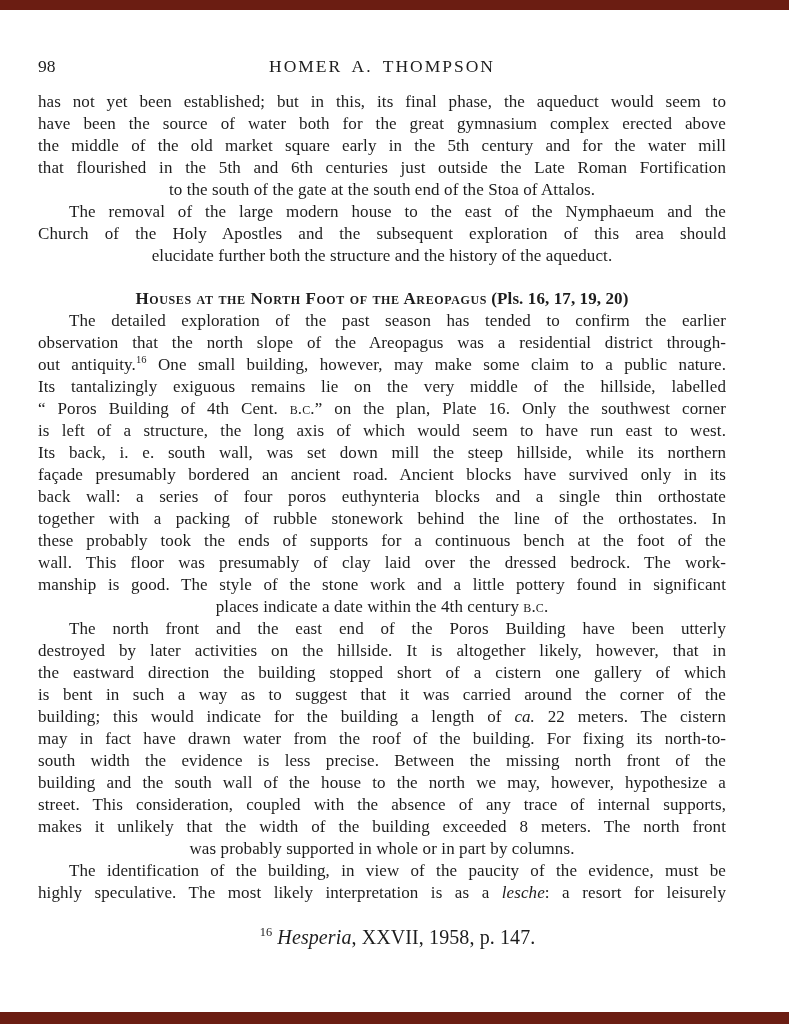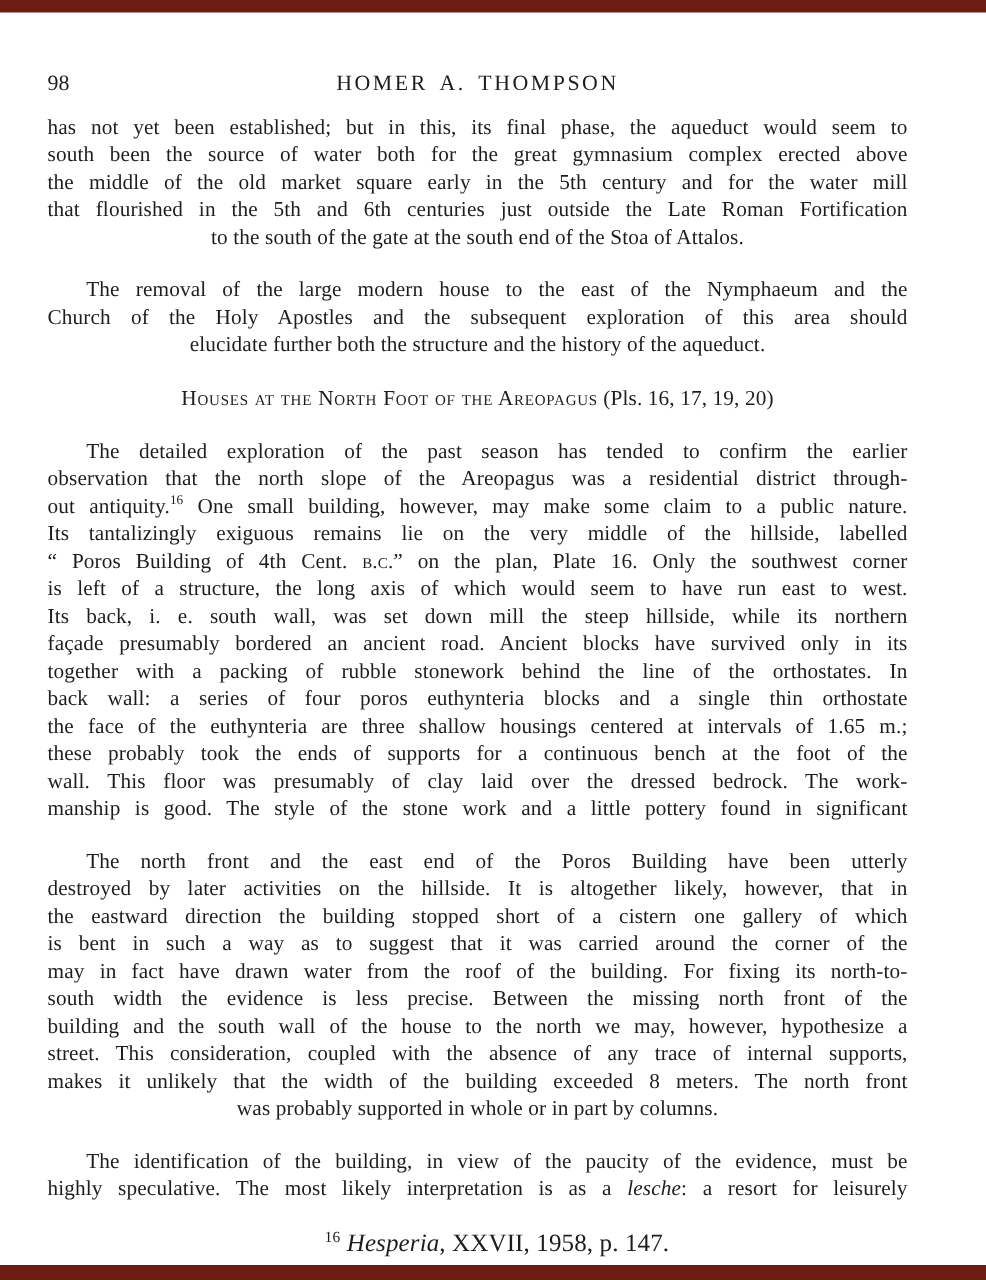--- a/index.html
+++ b/index.html
@@ -14,45 +14,45 @@
   }
   .edge-bar{position:absolute;left:0;width:789px;background:var(--bar);}
   .edge-bar.top{top:0;height:10px;}
   .edge-bar.bottom{bottom:0;height:12px;}
   .sheet{padding:55px 63px 0 38px;}
   .header{position:relative;height:22px;line-height:22px;font-size:17.5px;}
   .page-number{position:absolute;left:0;top:0;}
   .running-head{text-align:center;letter-spacing:2px;word-spacing:4px;}
   .page-body{margin-top:14px;font-size:17px;line-height:22px;letter-spacing:0.1px;}
   .block{margin:0;}
-  .block.heading{margin:21px 0 13px 0;}
+  .block.heading{margin:21px 0 0 0;font-weight:bold;}
   .block.footnote{margin-top:23px;font-size:20px;line-height:20px;}
   .line{min-height:22px;text-align:center;}
   .block.footnote .line{min-height:20px;}
   .line.just{text-align:justify;text-align-last:justify;-moz-text-align-last:justify;text-justify:inter-word;}
-  .line.indent{text-indent:31px;margin-top:20px;}
+  .line.indent{text-indent:31px;}
   .seg-italic{font-style:italic;}
   .seg-sup{vertical-align:super;font-size:62%;line-height:0;}
   .seg-smallcaps{font-variant:small-caps;}
   .block.heading .seg-smallcaps{letter-spacing:0.6px;}
 </style>
 </head>
 <body>
 
 <div class="edge-bar top"></div>
 
 <div class="sheet">
   <div class="header">
     <span class="page-number">98</span>
     <div class="running-head">HOMER A. THOMPSON</div>
   </div>
   <div class="page-body">
       <div class="block paragraph">
         <div class="line just"><span>has not yet been established; but in this, its final phase, the aqueduct would seem to</span></div>
-        <div class="line just"><span>south been the source of water both for the great gymnasium complex erected above</span></div>
+        <div class="line just"><span>have been the source of water both for the great gymnasium complex erected above</span></div>
         <div class="line just"><span>the middle of the old market square early in the 5th century and for the water mill</span></div>
         <div class="line just"><span>that flourished in the 5th and 6th centuries just outside the Late Roman Fortification</span></div>
         <div class="line"><span>to the south of the gate at the south end of the Stoa of Attalos.</span></div>
       </div>
       <div class="block paragraph">
         <div class="line just indent"><span>The removal of the large modern house to the east of the Nymphaeum and the</span></div>
         <div class="line just"><span>Church of the Holy Apostles and the subsequent exploration of this area should</span></div>
         <div class="line"><span>elucidate further both the structure and the history of the aqueduct.</span></div>
       </div>
       <div class="block heading">
@@ -60,32 +60,33 @@
       </div>
       <div class="block paragraph">
         <div class="line just indent"><span>The detailed exploration of the past season has tended to confirm the earlier</span></div>
         <div class="line just"><span>observation that the north slope of the Areopagus was a residential district through-</span></div>
         <div class="line just"><span>out antiquity.</span><span class="seg-sup">16</span><span> One small building, however, may make some claim to a public nature.</span></div>
         <div class="line just"><span>Its tantalizingly exiguous remains lie on the very middle of the hillside, labelled</span></div>
         <div class="line just"><span>“ Poros Building of 4th Cent. </span><span class="seg-smallcaps">b.c.</span><span>” on the plan, Plate 16. Only the southwest corner</span></div>
         <div class="line just"><span>is left of a structure, the long axis of which would seem to have run east to west.</span></div>
         <div class="line just"><span>Its back, i. e. south wall, was set down mill the steep hillside, while its northern</span></div>
         <div class="line just"><span>façade presumably bordered an ancient road. Ancient blocks have survived only in its</span></div>
+        <div class="line just"><span>back wall: a series of four poros euthynteria blocks and a single thin orthostate</span></div>
         <div class="line just"><span>together with a packing of rubble stonework behind the line of the orthostates. In</span></div>
-        <div class="line just"><span>back wall: a series of four poros euthynteria blocks and a single thin orthostate</span></div>
-        <div class="line just"><span>the face of the euthynteria are three shallow housings centered at intervals of 1.65 m.;</span></div>
         <div class="line just"><span>these probably took the ends of supports for a continuous bench at the foot of the</span></div>
         <div class="line just"><span>wall. This floor was presumably of clay laid over the dressed bedrock. The work-</span></div>
         <div class="line just"><span>manship is good. The style of the stone work and a little pottery found in significant</span></div>
+        <div class="line"><span>places indicate a date within the 4th century </span><span class="seg-smallcaps">b.c.</span></div>
       </div>
       <div class="block paragraph">
         <div class="line just indent"><span>The north front and the east end of the Poros Building have been utterly</span></div>
         <div class="line just"><span>destroyed by later activities on the hillside. It is altogether likely, however, that in</span></div>
         <div class="line just"><span>the eastward direction the building stopped short of a cistern one gallery of which</span></div>
         <div class="line just"><span>is bent in such a way as to suggest that it was carried around the corner of the</span></div>
+        <div class="line just"><span>building; this would indicate for the building a length of </span><span class="seg-italic">ca.</span><span> 22 meters. The cistern</span></div>
         <div class="line just"><span>may in fact have drawn water from the roof of the building. For fixing its north-to-</span></div>
         <div class="line just"><span>south width the evidence is less precise. Between the missing north front of the</span></div>
         <div class="line just"><span>building and the south wall of the house to the north we may, however, hypothesize a</span></div>
         <div class="line just"><span>street. This consideration, coupled with the absence of any trace of internal supports,</span></div>
         <div class="line just"><span>makes it unlikely that the width of the building exceeded 8 meters. The north front</span></div>
         <div class="line"><span>was probably supported in whole or in part by columns.</span></div>
       </div>
       <div class="block paragraph">
         <div class="line just indent"><span>The identification of the building, in view of the paucity of the evidence, must be</span></div>
         <div class="line just"><span>highly speculative. The most likely interpretation is as a </span><span class="seg-italic">lesche</span><span>: a resort for leisurely</span></div>

